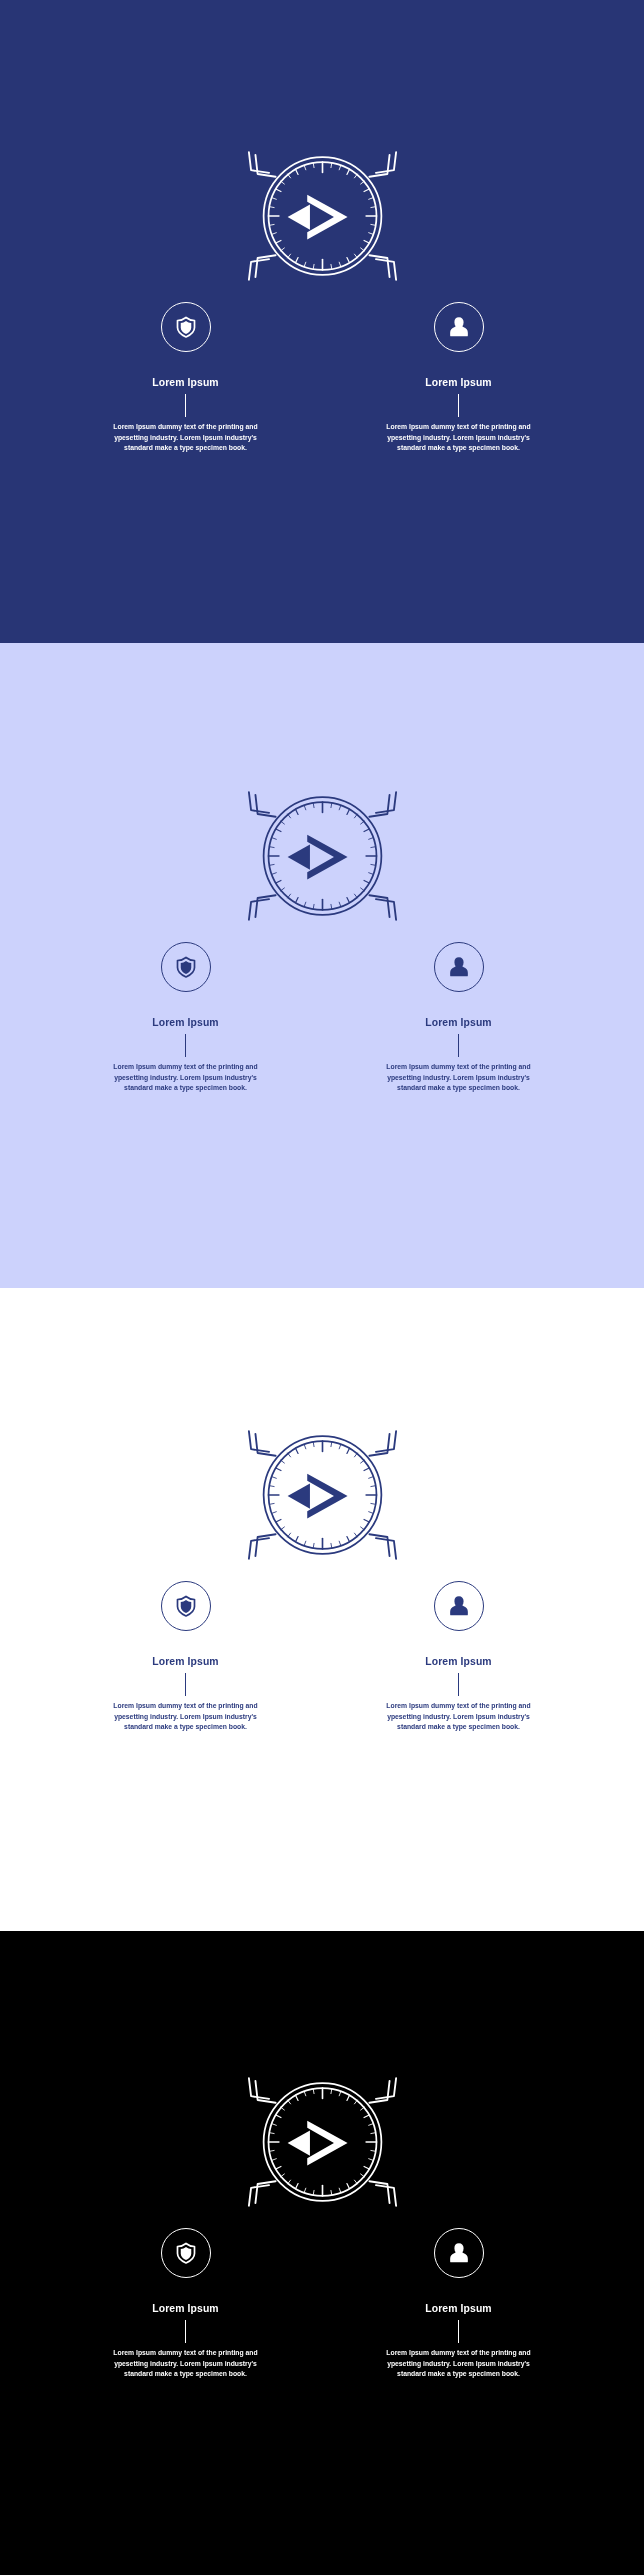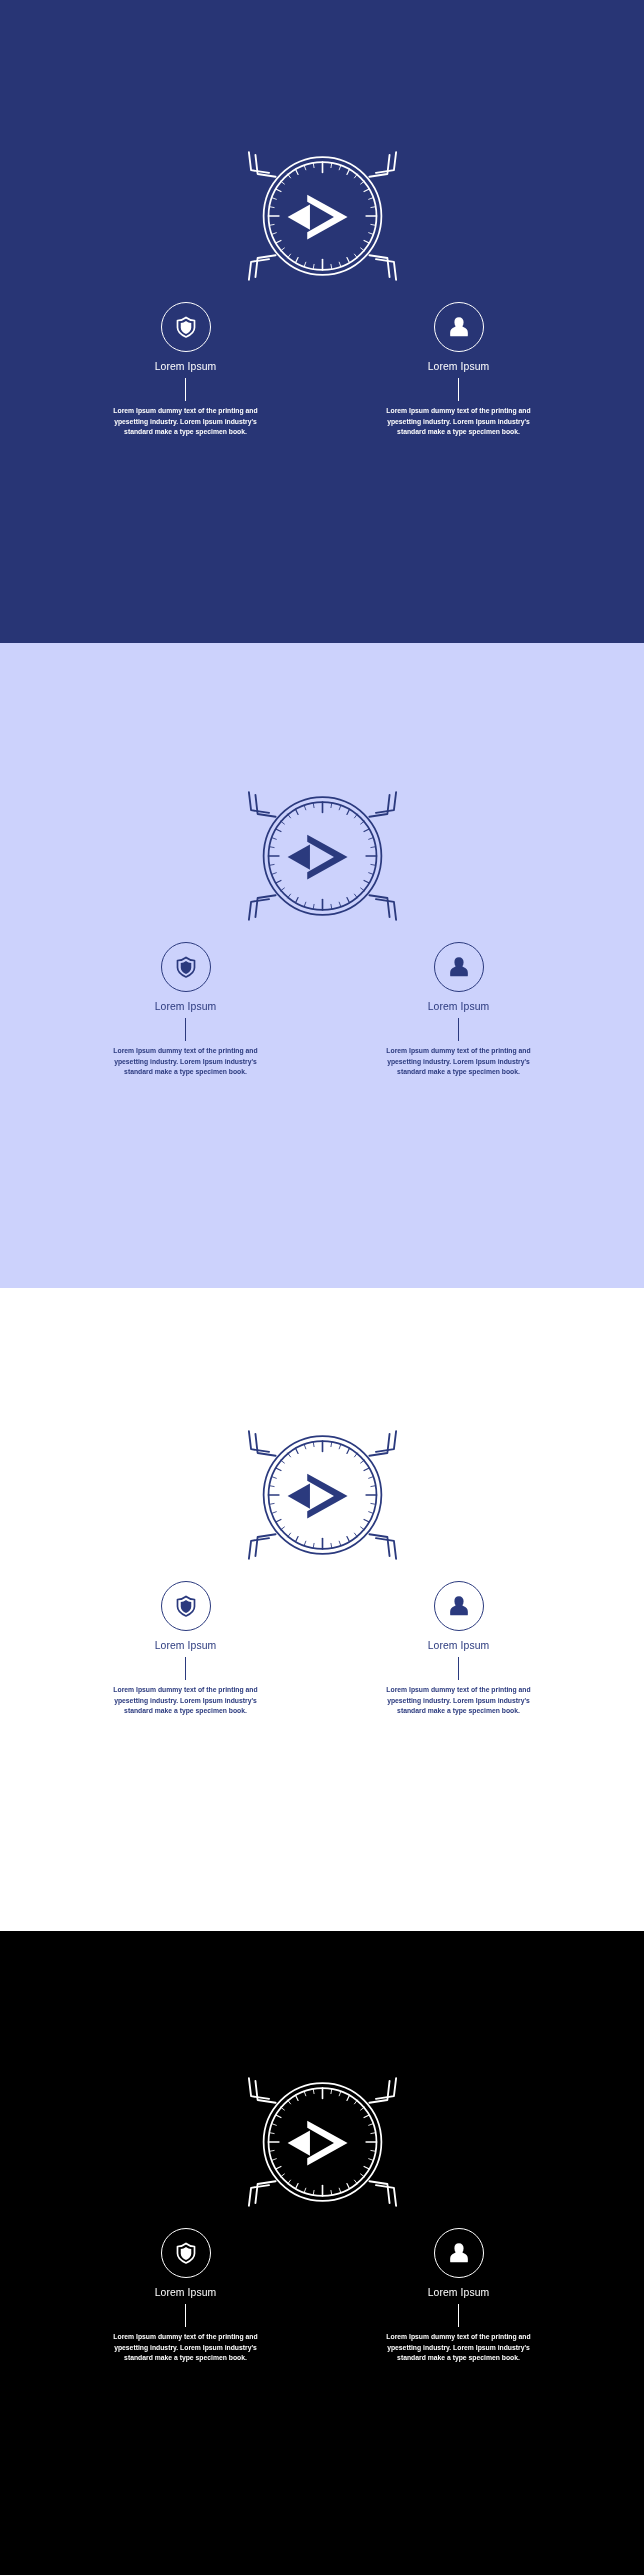--- a/index.html
+++ b/index.html
@@ -48,23 +48,23 @@
   .icon-circle {
     width:50px; height:50px;
     border-radius:50%;
     border:1.1px solid currentColor;
     display:flex;
     align-items:center;
     justify-content:center;
   }
   .icon-circle svg { display:block; }
   .branch-title {
-    margin-top:9px;
+    margin-top:25px;
     font-size:10.4px;
-    font-weight:normal;
+    font-weight:bold;
     letter-spacing:0.1px;
   }
   .stem {
     width:1.1px;
     height:23px;
     background:currentColor;
     margin-top:5.5px;
     margin-bottom:5.5px;
   }
   .branch-body {

